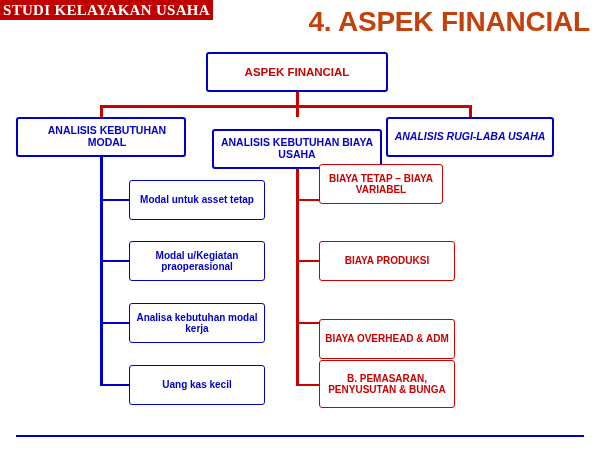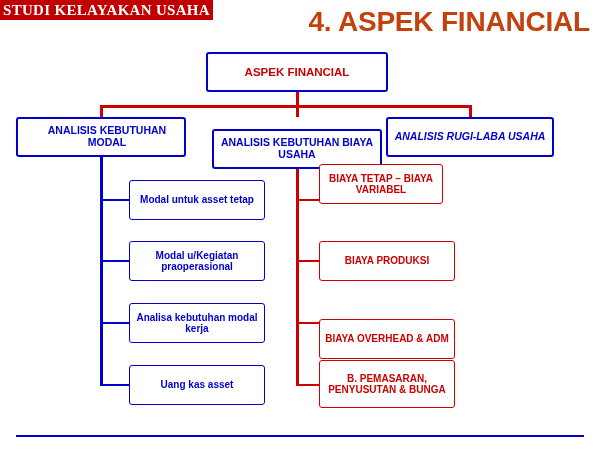--- a/index.html
+++ b/index.html
@@ -151,21 +151,21 @@
   <div class="node node-blue" style="left:129px; top:180px; width:136px; height:40px;">
     <span>Modal untuk asset tetap</span>
   </div>
   <div class="node node-blue" style="left:129px; top:241px; width:136px; height:40px;">
     <span>Modal u/Kegiatan praoperasional</span>
   </div>
   <div class="node node-blue" style="left:129px; top:303px; width:136px; height:40px;">
     <span>Analisa kebutuhan modal kerja</span>
   </div>
   <div class="node node-blue" style="left:129px; top:365px; width:136px; height:40px;">
-    <span>Uang kas asset</span>
+    <span>Uang kas kecil</span>
   </div>
 
   <div class="node node-red" style="left:319px; top:164px; width:124px; height:40px;text-align:center;">
     <span>BIAYA TETAP – BIAYA VARIABEL</span>
   </div>
   <div class="node node-red" style="left:319px; top:241px; width:136px; height:40px;">
     <span>BIAYA PRODUKSI</span>
   </div>
   <div class="node node-red" style="left:319px; top:303px; width:136px; height:40px;margin-top:16px;">
     <span>BIAYA OVERHEAD &amp; ADM</span>

